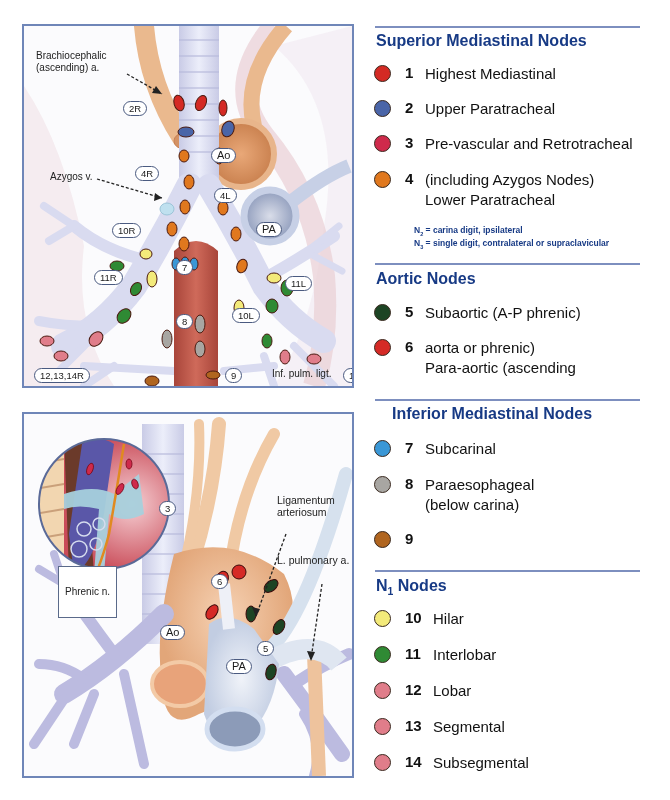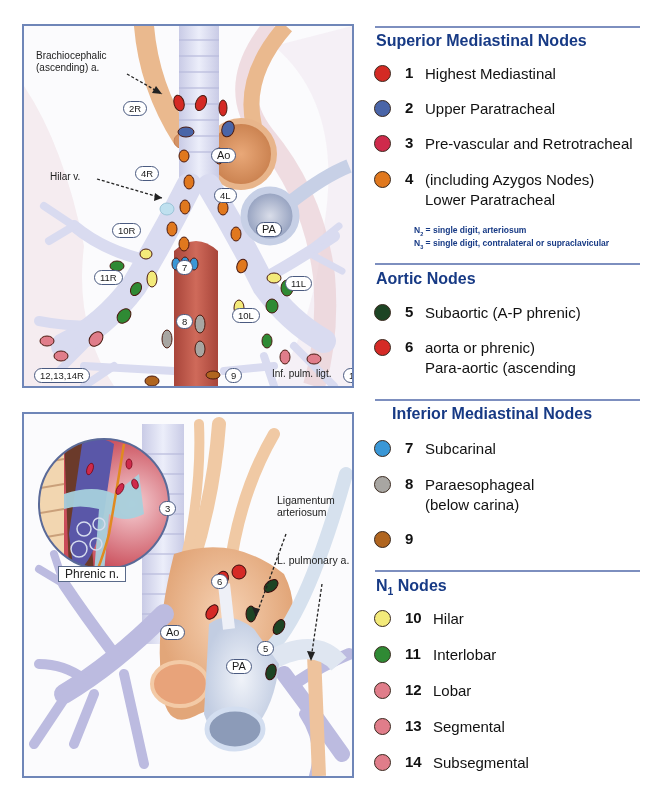--- a/index.html
+++ b/index.html
@@ -12,21 +12,21 @@
     border: 2px solid #6f86b8; background: #fbfbfd; overflow: hidden;
   }
   #panel-top { top: 24px; height: 360px; }
   #panel-bottom { top: 412px; height: 362px; }
   .panel svg { position: absolute; left: 0; top: 0; width: 328px; height: 100%; }
   .tag {
     position: absolute; background: #fff; border: 1.3px solid #4a5a80; border-radius: 9px;
     font-size: 9.5px; color: #1a1a1a; padding: 0 5px; line-height: 13px; white-space: nowrap;
   }
   .note { position: absolute; font-size: 10px; color: #222; line-height: 12px; white-space: nowrap; }
-  .boxlabel { position: absolute; font-size: 12px; color: #222; background: #fff; border: 1px solid #5a6a8a; padding: 0 6px; line-height: 14px; }
+  .boxlabel { position: absolute; font-size: 10px; color: #222; background: #fff; border: 1px solid #5a6a8a; padding: 18px 6px; line-height: 14px; }
 
   
   #legend { position: absolute; left: 372px; top: 0; width: 300px; height: 800px; }
   .rule { position: absolute; left: 3px; width: 265px; height: 2px; background: #7d8fbf; }
   .sec-title { position: absolute; left: 4px; font-weight: bold; color: #173a85; font-size: 16px; white-space: nowrap; }
   .item { position: absolute; left: 2px; display: flex; align-items: flex-start; }
   .dot { width: 15px; height: 15px; border-radius: 50%; border: 1.3px solid #3a2a20; margin-top: 1px; flex: none; }
   .num { font-weight: bold; font-size: 15px; color: #111; margin-left: 14px; width: 14px; text-align: left; flex: none; }
   .num.wide { width: 22px; }
   .lbl { font-size: 15px; color: #111; margin-left: 6px; line-height: 20px; }
@@ -159,21 +159,21 @@
     <g fill="#222">
       <polygon points="138,68 132,60 128,67"></polygon>
       <polygon points="138,172 131,167 130,175"></polygon>
     </g>
   </svg>
 
   <div class="note" style="left:12px;top:24px;">
     <div>Brachiocephalic</div>
     <div>(ascending) a.</div>
   </div>
-  <div class="note" style="left:26px;top:145px;">Hilar v.</div>
+  <div class="note" style="left:26px;top:145px;">Azygos v.</div>
   <div class="note" style="left:248px;top:342px;">Inf. pulm. ligt.</div>
 
   <div class="tag" style="left:187px;top:122px;font-size:11px;">Ao</div>
   <div class="tag" style="left:232px;top:196px;font-size:11px;">PA</div>
   <div class="tag" style="left:99px;top:75px;">2R</div>
   <div class="tag" style="left:111px;top:140px;">4R</div>
   <div class="tag" style="left:190px;top:162px;">4L</div>
   <div class="tag" style="left:88px;top:197px;">10R</div>
   <div class="tag" style="left:70px;top:244px;">11R</div>
   <div class="tag" style="left:152px;top:234px;">7</div>
@@ -342,21 +342,21 @@
       </div>
   </div>
   <div class="item" style="top:170px;">
     <div class="dot" style="background:#e0781e"></div>
     <div class="num">4</div>
     <div class="lbl">
       <span>(including Azygos Nodes)</span>
       <span>Lower Paratracheal</span>
     </div>
   </div>
-  <div class="n-note" style="top:225px;"><span>N</span><sub>2</sub><span> = single digit, arteriosum</span></div>
+  <div class="n-note" style="top:225px;"><span>N</span><sub>2</sub><span> = carina digit, ipsilateral</span></div>
   <div class="n-note" style="top:238px;"><span>N</span><sub>3</sub><span> = single digit, contralateral or supraclavicular</span></div>
 
   <div class="rule" style="top:263px;"></div>
   <div class="sec-title" style="top:270px;">Aortic Nodes</div>
   <div class="item" style="top:303px;">
     <div class="dot" style="background:#1d4424"></div>
     <div class="num">5</div>
     <div class="lbl">
         <span>Subaortic (A-P phrenic)</span>
       </div>

